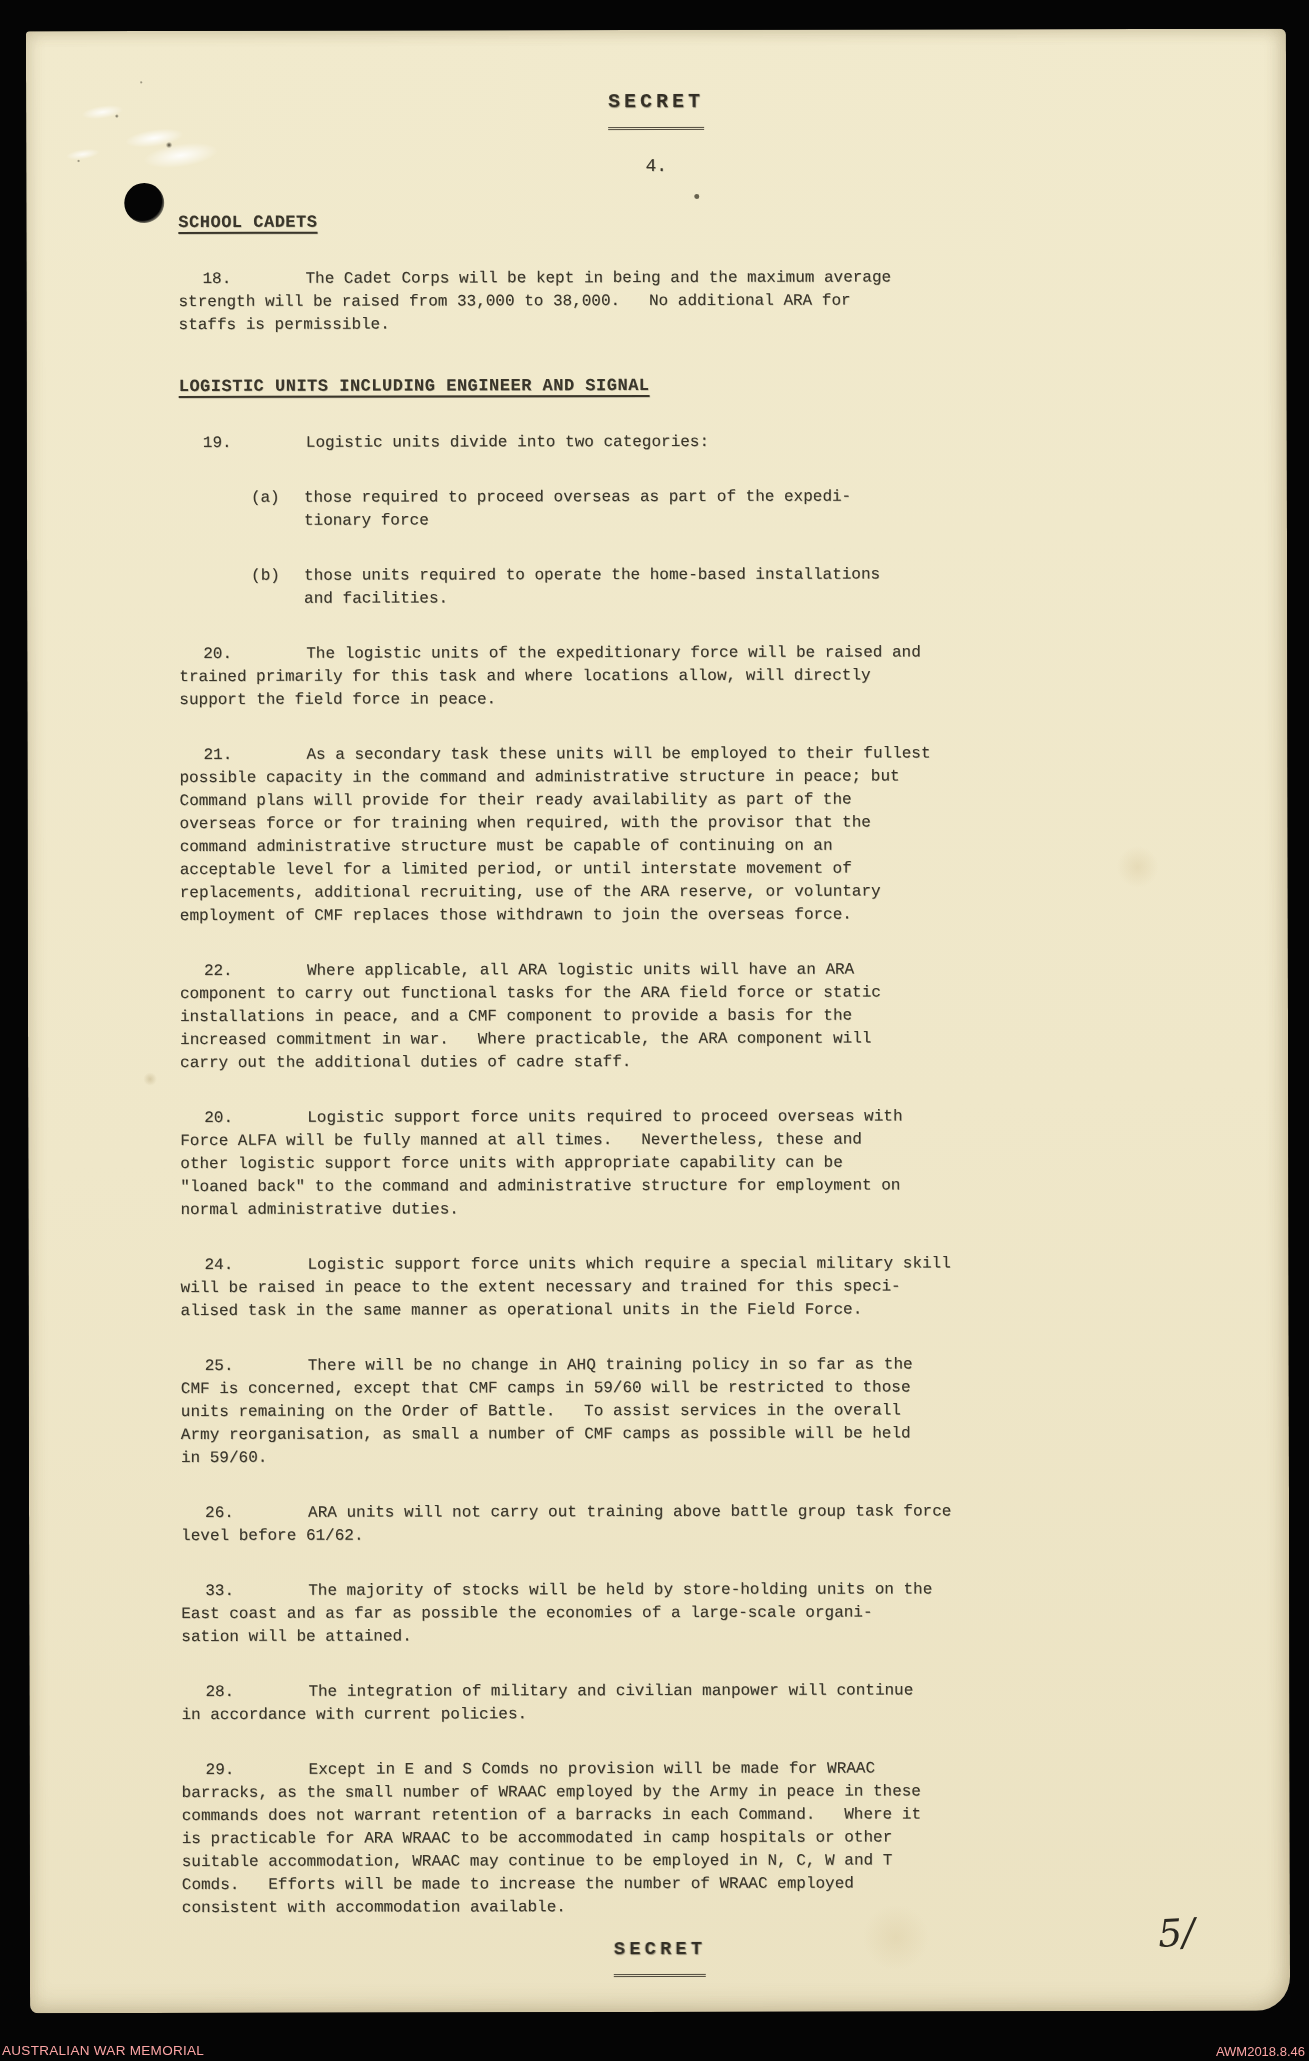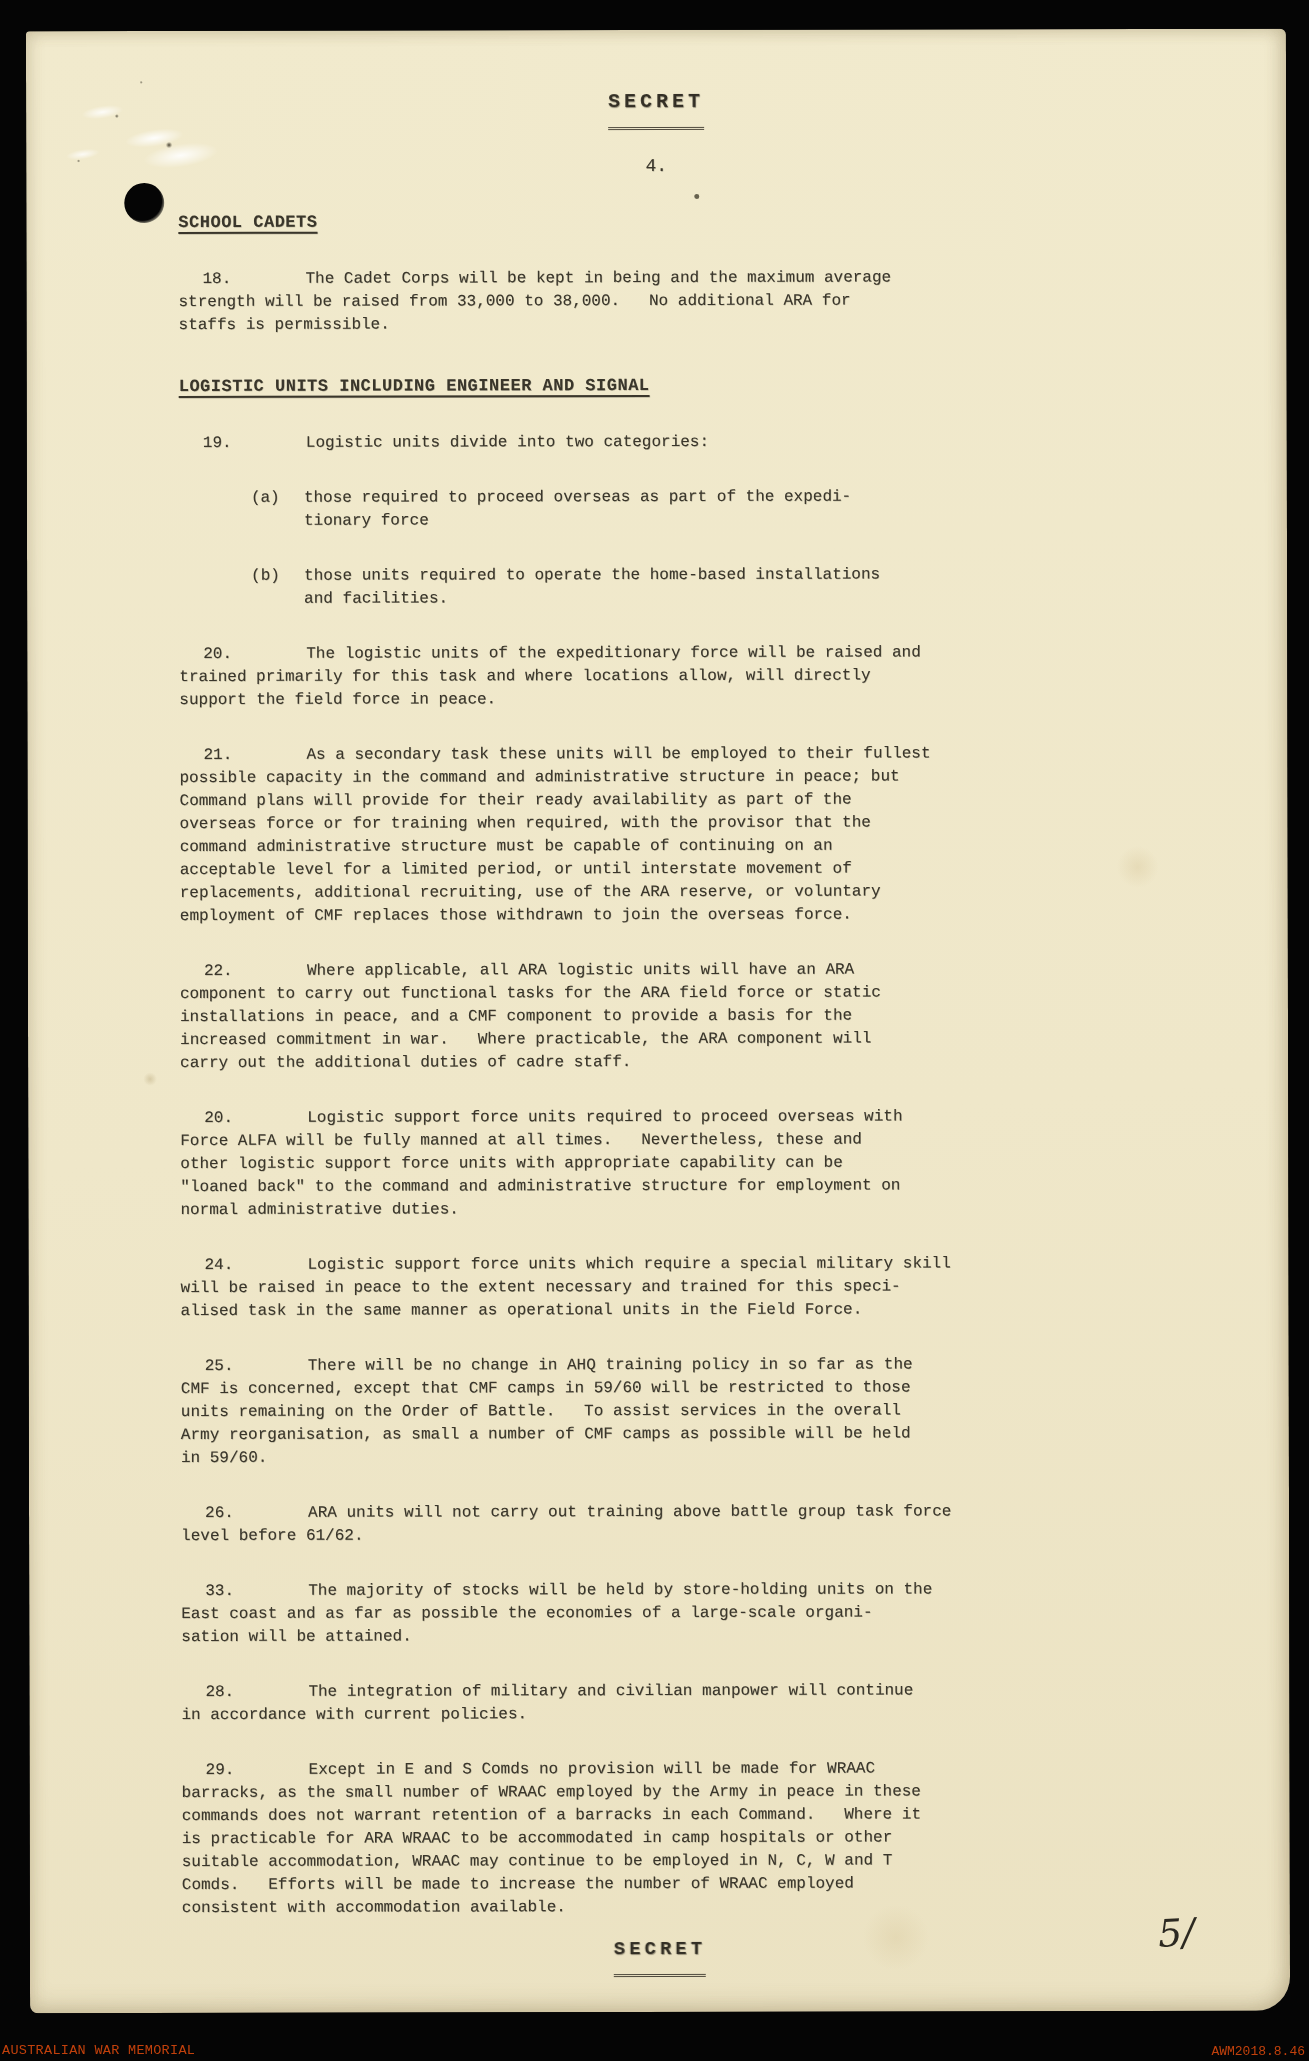--- a/index.html
+++ b/index.html
@@ -95,22 +95,22 @@
   .handwritten{
     position:absolute;left:1128px;top:1882px;
     font-family:"DejaVu Serif",serif;
     font-style:italic;
     font-size:38px;
     color:#2c2921;
     transform:rotate(-3deg);
   }
   .footer-label{
     position:absolute;
-    color:#c2410c;
-    font-family:Liberation Mono, monospace;
+    color:#fca5a5;
+    font-family:Liberation Sans, sans-serif;
   }
   .footer-left{left:2px;bottom:3px;font-size:13.5px;letter-spacing:0.3px;}
   .footer-right{right:4px;bottom:2px;font-size:13px;}
 </style>
 </head>
 <body>
 
 <div class="paper">
 
   <div class="damage"></div>

